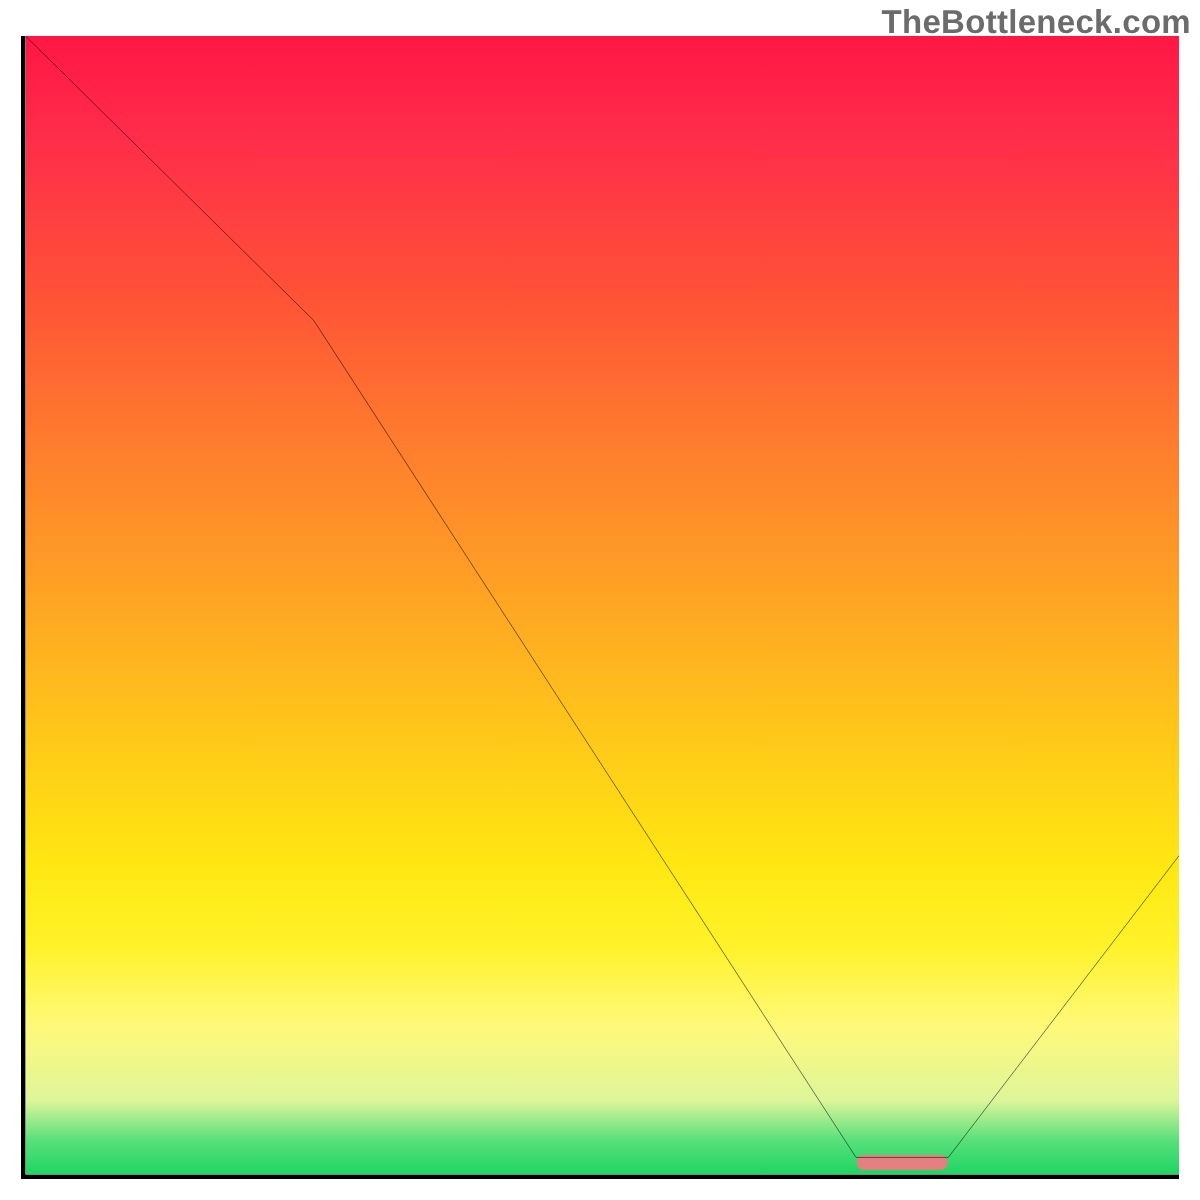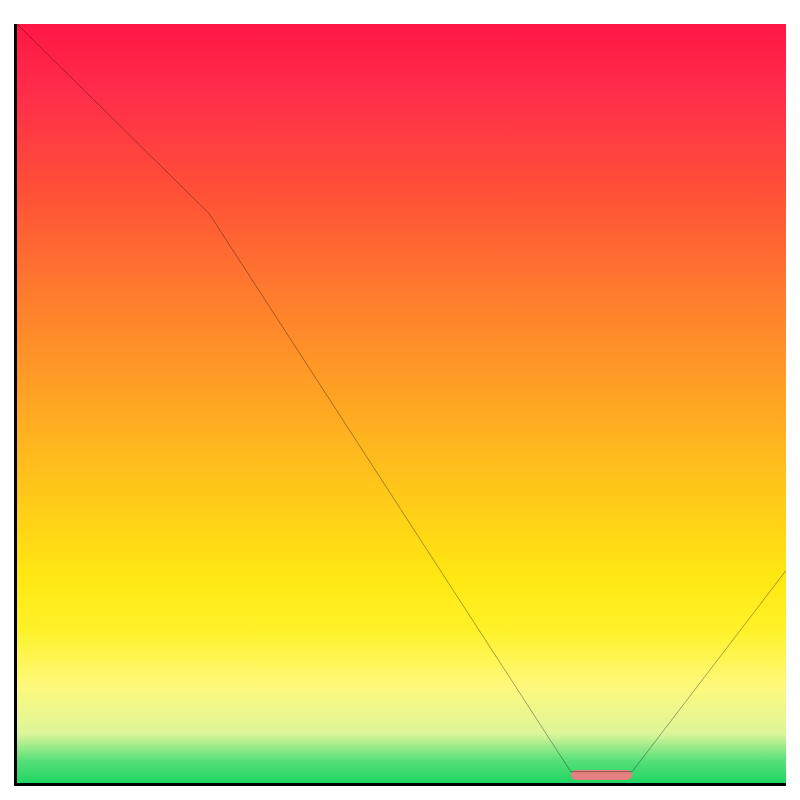--- a/index.html
+++ b/index.html
@@ -70,20 +70,21 @@
     left: 0;
     top: 0;
     width: 100%;
     height: 100%;
   }
 </style>
 </head>
 <body>
 
 <div class="container">
+  <div class="watermark">TheBottleneck.com</div>
 
   <div class="plot">
     <div class="gradient"></div>
 
     <div class="marker" id="marker" style="left: 72%; width: 8%; bottom: 0.35%; height: 1.3%; background: rgb(228, 128, 128);"></div>
 
     <svg class="curve" viewBox="0 0 100 100" preserveAspectRatio="none">
       <path id="curve-path" fill="none" stroke="#000000" stroke-width="0.35" vector-effect="non-scaling-stroke" stroke-linecap="round" stroke-linejoin="round" d="M0 0 L25 25 L72 98.5 L80 98.5 L100 72"></path>
     </svg>
   </div>

